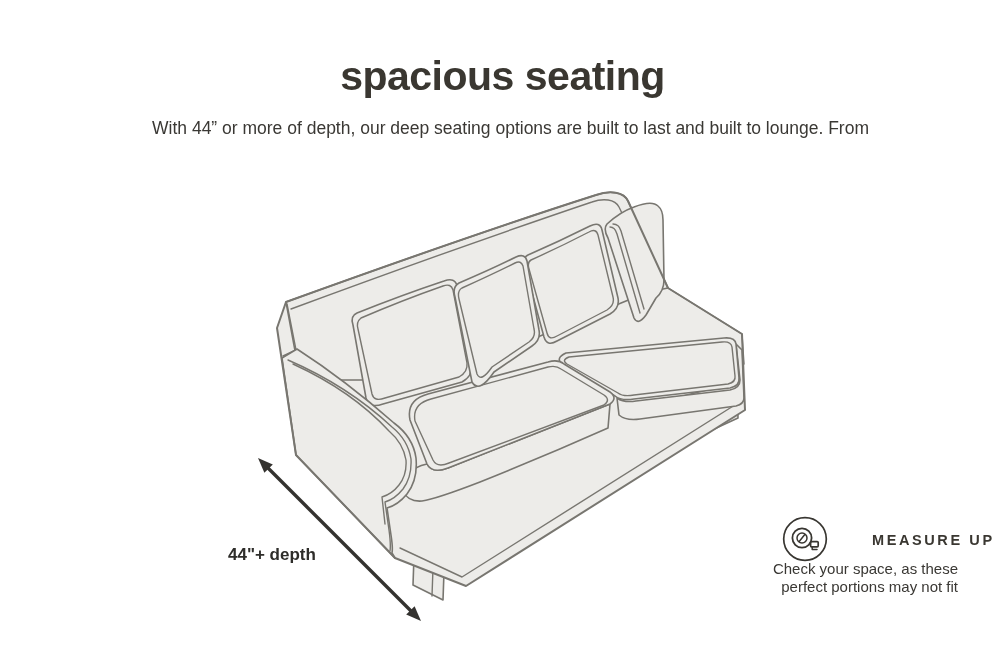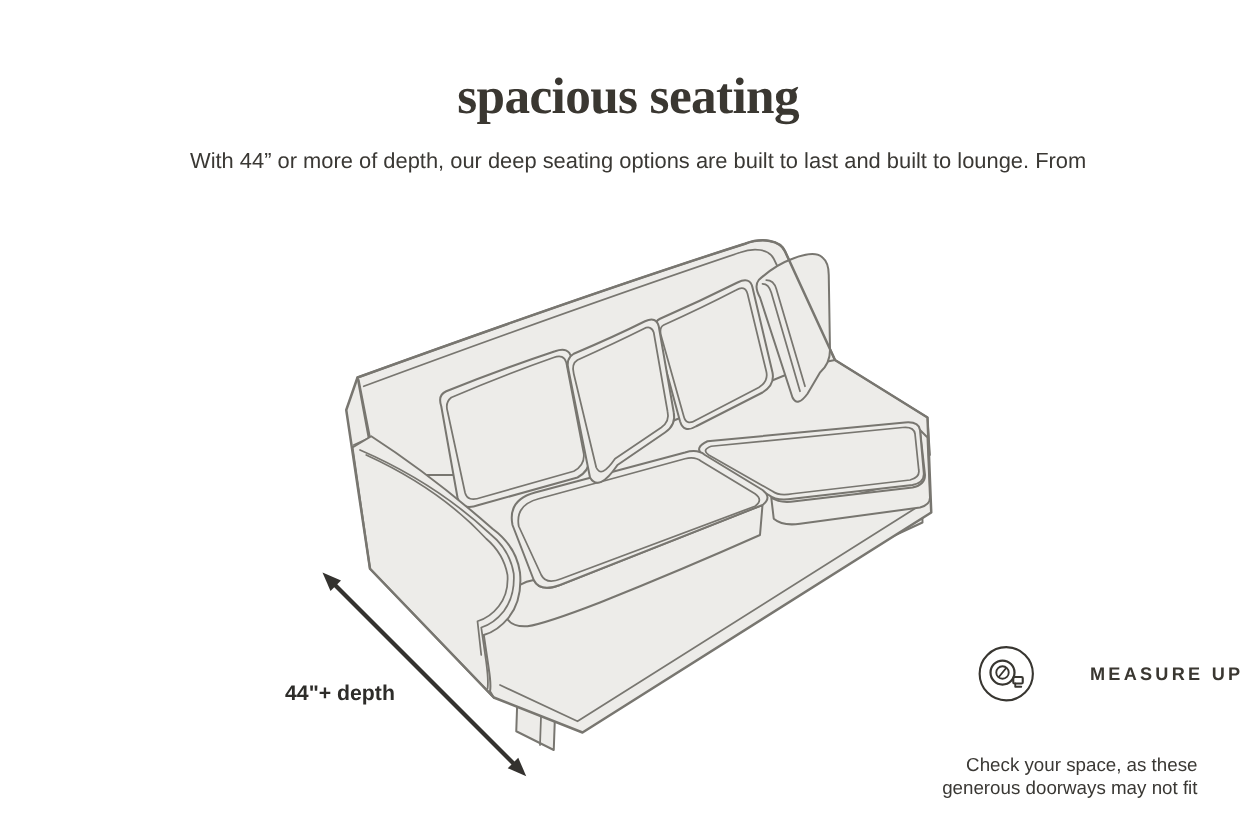--- a/index.html
+++ b/index.html
@@ -7,21 +7,21 @@
   body{
     width:1005px;height:671px;position:relative;overflow:hidden;
     background:#ffffff;
     font-family:"Liberation Sans","DejaVu Sans",sans-serif;
     color:#3a3834;
   }
   .page-title{
     position:absolute;top:54px;left:0;right:0;
     text-align:center;
     font-size:41px;font-weight:700;line-height:44px;
-    color:#3a3731;letter-spacing:-0.5px;font-family:Liberation Serif, serif;
+    color:#3a3731;letter-spacing:-0.5px;
   }
   .intro{
     position:absolute;top:116px;left:0;right:0;
     text-align:center;
     font-size:17.5px;line-height:24px;
     color:#3a3834;
     padding-left:16px;
   }
   .illustration{
     position:absolute;left:0;top:0;width:1005px;height:671px;
@@ -35,21 +35,21 @@
     position:absolute;left:781px;top:515px;width:48px;height:48px;
   }
   .mu-heading{
     position:absolute;left:872px;top:532px;
     font-size:14.5px;font-weight:700;letter-spacing:2.6px;
     color:#3a3731;white-space:nowrap;
   }
   .mu-note{
     position:absolute;right:47px;top:560px;width:230px;
     text-align:right;
-    font-size:15px;line-height:17.5px;color:#3a3834;margin-top:44px;
+    font-size:15px;line-height:17.5px;color:#3a3834;
   }
   
   .s-fill{fill:#edece9;stroke:#787670;stroke-width:1.6;stroke-linejoin:round;}
   .s-fillonly{fill:#edece9;stroke:none;}
   .s-ln{fill:none;stroke:#787670;stroke-width:1.4;stroke-linecap:round;stroke-linejoin:round;}
   .s-outline{fill:none;stroke:#787670;stroke-width:2;stroke-linejoin:round;}
   .arrow-ln{stroke:#34322f;stroke-width:3.4;stroke-linecap:butt;}
   .arrow-head{fill:#34322f;stroke:none;}
   .mu-stroke{fill:none;stroke:#383631;stroke-linecap:round;stroke-linejoin:round;}
 </style>
@@ -130,14 +130,14 @@
   <circle class="mu-stroke" cx="21" cy="23" r="5" stroke-width="1.5"></circle>
   <path class="mu-stroke" stroke-width="1.5" d="M 23.6,19.8 L 18.4,26.2"></path>
   <rect class="mu-stroke" x="29.6" y="26.6" width="7.6" height="5.2" rx="1" stroke-width="1.7"></rect>
   <path class="mu-stroke" stroke-width="1.5" d="M 31.2,31.8 L 31.2,34.4 L 36,34.4"></path>
 </svg>
 
 <div class="mu-heading">MEASURE UP</div>
 
 <div class="mu-note">
   <div>Check your space, as these</div>
-  <div>generous doorways may not fit</div>
+  <div>perfect portions may not fit</div>
 </div>
 
 </body></html>

